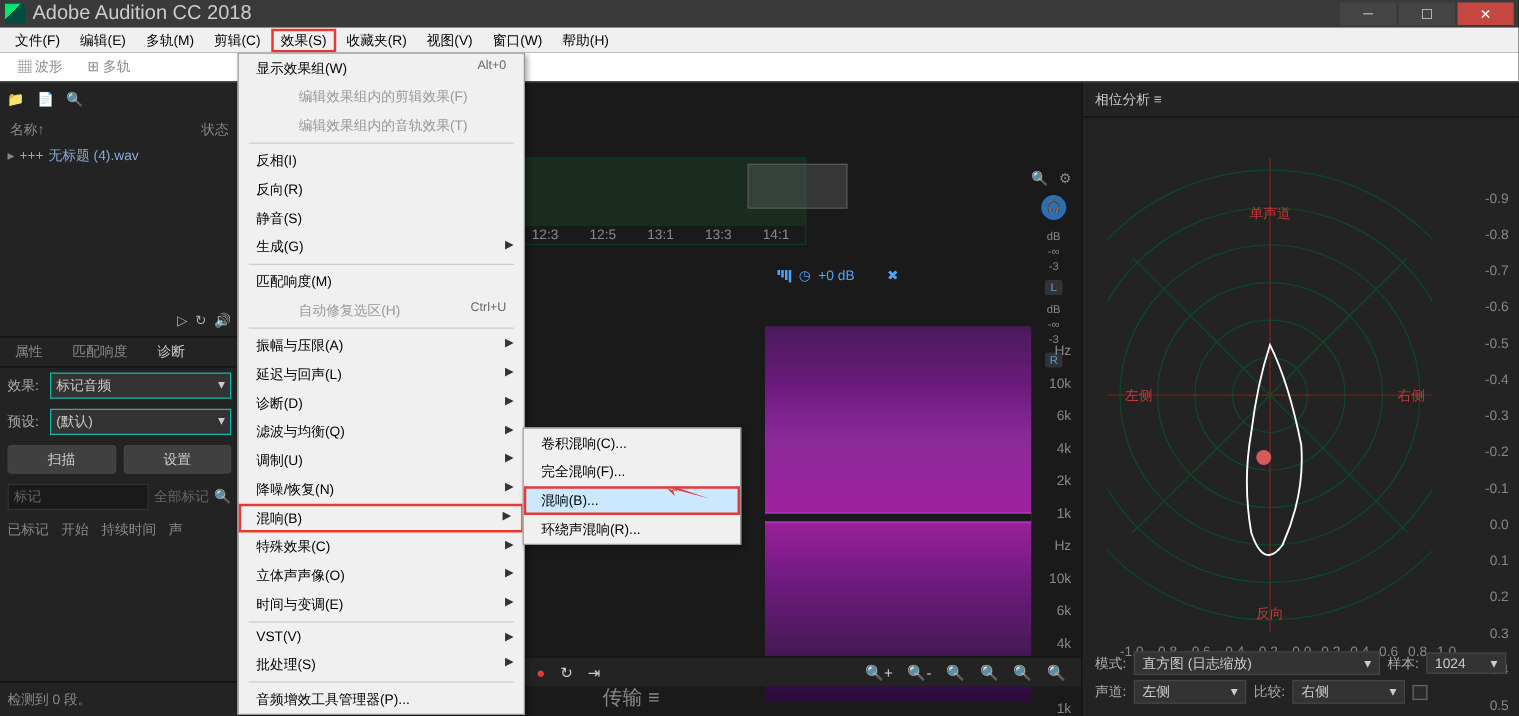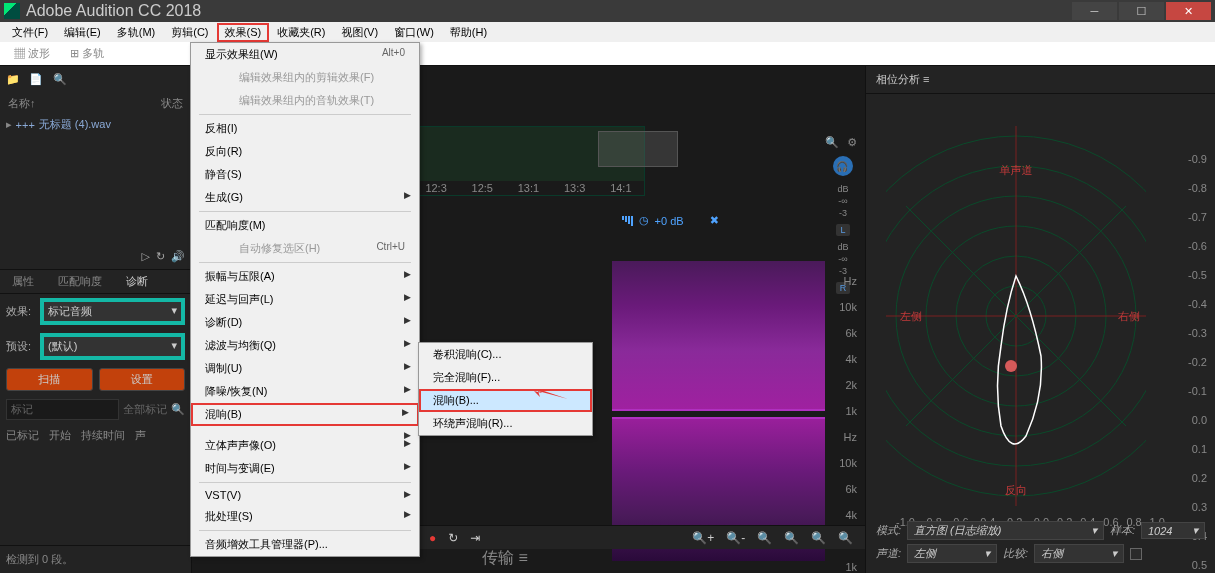--- a/index.html
+++ b/index.html
@@ -50,23 +50,23 @@
 .left-panel .header-row .col1 { flex: 1; }
 .left-panel .file-row { display: flex; align-items: center; padding: 2px 6px; color: #8aa9d6; }
 .left-panel .file-row .arrow { margin-right: 4px; color: #888; }
 .left-panel .file-row .icon { margin-right: 4px; }
 .left-panel .transport-mini { display: flex; justify-content: flex-end; padding: 6px; gap: 6px; color: #aaa; }
 
 .left-panel .tabs { display: flex; border-top: 1px solid #111; border-bottom: 1px solid #111; }
 .left-panel .tabs .tab { padding: 4px 12px; color: #888; }
 .left-panel .effect-row { display: flex; align-items: center; padding: 4px 6px; gap: 4px; }
 .left-panel .effect-row .label { color: #aaa; width: 30px; }
-.left-panel .effect-row .select { flex: 1; background: #333; border: 4px solid #14b8a6; color: #ccc; padding: 2px 4px; display: flex; justify-content: space-between; }
+.left-panel .effect-row .select { flex: 1; background: #333; border: 1px solid #14b8a6; color: #ccc; padding: 2px 4px; display: flex; justify-content: space-between; }
 .left-panel .btn-row { display: flex; gap: 6px; padding: 4px 6px; }
-.left-panel .btn-row .pill { flex: 1; background: #c2410c; border: 1px solid #444; border-radius: 3px; text-align: center; padding: 3px 0; color: #ccc; }
+.left-panel .btn-row .pill { flex: 1; background: #404040; border: 1px solid #444; border-radius: 3px; text-align: center; padding: 3px 0; color: #ccc; }
 
 .left-panel .search-row { display: flex; padding: 4px 6px; gap: 4px; align-items: center; }
 .left-panel .search-row .input { flex: 1; background: #1a1a1a; border: 1px solid #333; padding: 2px 4px; color: #666; }
 .left-panel .table-header { display: flex; padding: 4px 6px; color: #888; font-size: 10px; gap: 10px; }
 
 .left-panel .status { margin-top: auto; padding: 6px; color: #888; border-top: 1px solid #111; }
 
 
 .center { flex: 1; background: #1a1a1a; display: flex; flex-direction: column; position: relative; }
 .center .timeline-top { height: 70px; background: #1a2b1f; border: 1px solid #0a3a2a; margin: 60px 220px 0 220px; position: relative; }
@@ -97,21 +97,21 @@
 
 .right-panel { width: 350px; background: #232323; border-left: 1px solid #111; position: relative; }
 .right-panel .title { padding: 6px 10px; color: #ccc; border-bottom: 1px solid #111; }
 .right-panel .phase-area { position: absolute; top: 60px; left: 20px; width: 260px; height: 380px; }
 .right-panel .phase-svg { width: 100%; height: 100%; }
 .right-panel .side-scale { position: absolute; top: 70px; right: 8px; color: #888; font-size: 9px; }
 .right-panel .side-scale div { margin: 17px 0; text-align: right; }
 .right-panel .bottom-scale { position: absolute; top: 450px; left: 30px; right: 50px; display: flex; justify-content: space-between; color: #888; font-size: 9px; }
 
 .right-panel .controls { position: absolute; bottom: 6px; left: 10px; right: 10px; }
-.right-panel .controls .row { display: flex; align-items: center; gap: 6px; margin-bottom: 4px; font-style: italic; }
+.right-panel .controls .row { display: flex; align-items: center; gap: 6px; margin-bottom: 4px; }
 .right-panel .controls .label { color: #aaa; }
 .right-panel .controls .select { background: #333; border: 1px solid #444; color: #ccc; padding: 1px 6px; display: flex; justify-content: space-between; align-items: center; gap: 20px; }
 .right-panel .controls .chk { width: 12px; height: 12px; border: 1px solid #666; background: #2a2a2a; }
 </style>
 </head>
 <body>
 
 <div class="titlebar">
   <div class="logo"></div>
   <div class="title">Adobe Audition CC 2018</div>
@@ -195,20 +195,21 @@
     </div>
   <div class="item">
       <span class="label">降噪/恢复(N)</span>
       <span class="arrow">▶</span>
     </div>
   <div class="item highlighted">
       <span class="label">混响(B)</span>
       <span class="arrow">▶</span>
     </div>
   <div class="item">
+      <span class="label">特殊效果(C)</span>
       <span class="arrow">▶</span>
     </div>
   <div class="item">
       <span class="label">立体声声像(O)</span>
       <span class="arrow">▶</span>
     </div>
   <div class="item">
       <span class="label">时间与变调(E)</span>
       <span class="arrow">▶</span>
     </div>

